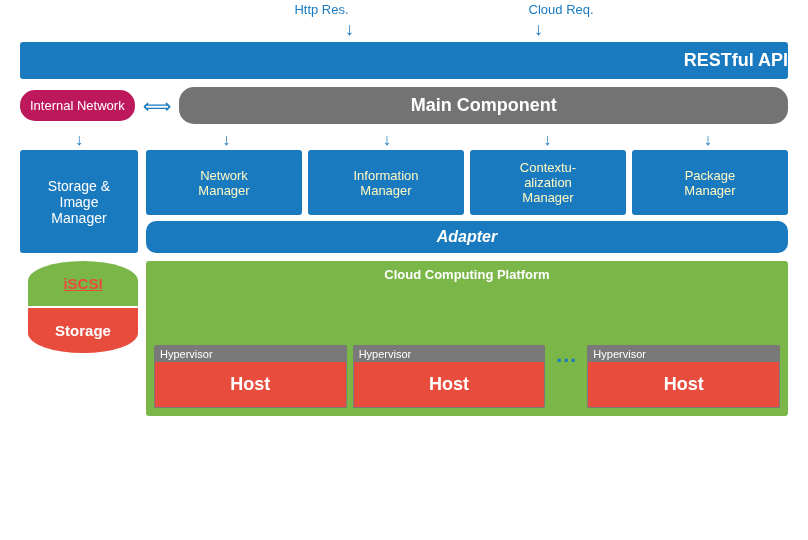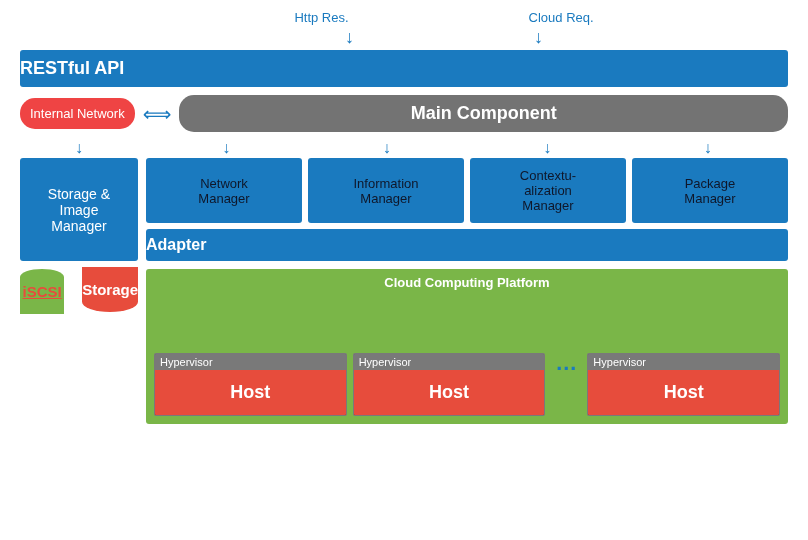--- a/index.html
+++ b/index.html
@@ -9,21 +9,21 @@
       background: #fff;
       font-family: Arial, sans-serif;
       overflow: hidden;
       position: relative;
     }
 
     .diagram {
       width: 808px;
       height: 477px;
       position: relative;
-      padding: 10px 20px;
+      padding: 2px 20px;
     }
 
     
     .http-labels {
       display: flex;
       justify-content: center;
       gap: 180px;
       margin-bottom: 2px;
       padding-left: 80px;
     }
@@ -45,38 +45,38 @@
     .arrow-down {
       color: #1a7abf;
       font-size: 18px;
       text-align: center;
     }
 
     
     .restful-bar {
       background: #1a7abf;
       color: white;
-      text-align: left;
+      text-align: right;
       font-size: 18px;
       font-weight: bold;
       padding: 8px 0;
       border-radius: 3px;
       margin-bottom: 8px;
       width: 100%;
     }
 
     
     .main-row {
       display: flex;
       align-items: center;
       margin-bottom: 8px;
       gap: 8px;
     }
     .internal-network {
-      background: #ef4444;
+      background: #be185d;
       color: white;
       font-size: 13px;
       padding: 8px 10px;
       border-radius: 15px;
       white-space: nowrap;
       min-width: 110px;
       text-align: left;
     }
     .double-arrow {
       color: #1a7abf;
@@ -123,56 +123,58 @@
       gap: 6px;
     }
 
     .managers-boxes {
       display: flex;
       gap: 6px;
     }
 
     .manager-box {
       background: #1a7abf;
-      color: #0f172a;
+      color: #fef9c3;
       font-size: 13px;
       text-align: center;
       padding: 10px 6px;
       border-radius: 3px;
       flex: 1;
       display: flex;
       align-items: center;
       justify-content: center;
       min-height: 65px;
     }
 
     .adapter-bar {
       background: #1a7abf;
       color: white;
-      text-align: left;
+      text-align: center;
       font-size: 16px;
       font-weight: bold;
       padding: 7px 0;
-      border-radius: 3px;
+      border-radius: 10px;
+      font-style: italic;
     }
 
     
     .bottom-section {
       display: flex;
       gap: 8px;
       align-items: flex-start;
     }
 
     
     .cylinder-stack {
       min-width: 118px;
       max-width: 118px;
       display: flex;
-      align-items: flex-start;
-      gap: 18px;
+      flex-direction: column;
+      align-items: flex-end;
+      gap: 4px;
     }
 
     .cylinder {
       width: 110px;
       text-align: center;
       color: white;
       font-size: 15px;
       font-weight: bold;
       padding: 14px 0;
       position: relative;

